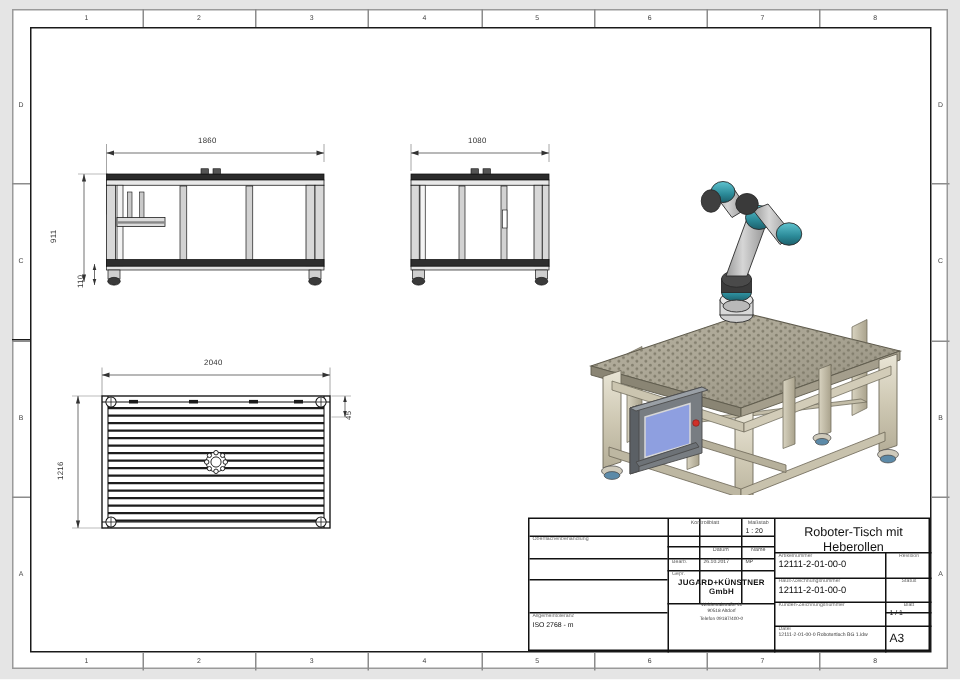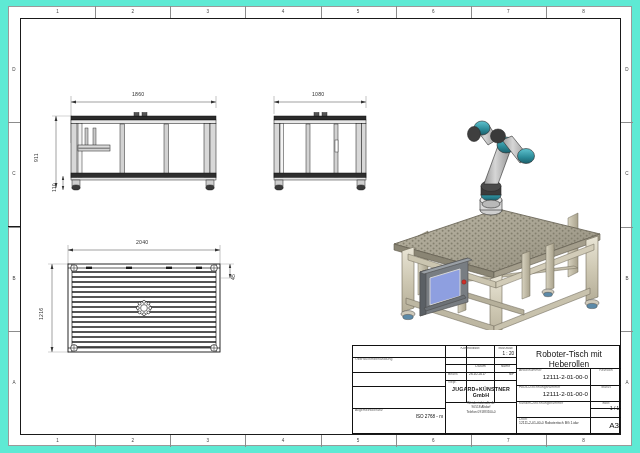--- a/index.html
+++ b/index.html
@@ -1,18 +1,18 @@
 <!DOCTYPE html>
 <html><head>
 <meta charset="utf-8">
 <style>
   html,body{margin:0;padding:0;background:#ffffff;}
   body{width:640px;height:453px;overflow:hidden;
        font-family:"Liberation Sans", sans-serif;color:#111;}
-  #page{position:relative;width:640px;height:453px;background:#5eead4;}
+  #page{position:relative;width:640px;height:453px;background:#e5e5e5;}
 
   
   .sheet-outer{position:absolute;left:8px;top:6px;width:624px;height:440px;
                border:1px solid #9a9a9a;box-sizing:border-box;background:#fff;}
   .sheet-inner{position:absolute;left:20px;top:18px;width:601px;height:417px;
                border:1.6px solid #1a1a1a;box-sizing:border-box;}
 
   
   .zone-top{position:absolute;left:20px;top:6px;width:601px;height:12px;}
   .zone-bot{position:absolute;left:20px;top:435px;width:601px;height:11px;}
@@ -32,21 +32,21 @@
   .tblock{position:absolute;left:352px;top:345px;width:268px;height:89px;
           border:1.2px solid #111;box-sizing:border-box;background:#fff;}
   .tb-line{position:absolute;background:#111;}
   .tb-cell{position:absolute;box-sizing:border-box;overflow:hidden;
            padding:0 2px;line-height:1.05;}
   .tb-lab{font-size:3.5px;color:#6a6a6a;white-space:nowrap;display:block;}
   .tb-val{font-size:6.2px;color:#111;white-space:nowrap;display:block;}
   .tb-val.sm{font-size:4.6px;}
   .tb-val.xs{font-size:3.4px;color:#333;}
   .tb-hdr{font-size:3.6px;color:#555;text-align:center;white-space:nowrap;}
-  .tb-c{text-align:right;}
+  .tb-c{text-align:left;}
   .title-main{font-size:8.4px;color:#111;text-align:center;
               line-height:1.22;padding-top:2px;font-weight:400;}
   .company{text-align:center;}
   .company .cn{font-size:5.3px;font-weight:bold;letter-spacing:.2px;}
   .company .ca{font-size:3.2px;color:#3a3a3a;line-height:1.35;}
   .fold{position:absolute;left:8px;top:226px;width:12px;height:1px;background:#1a1a1a;}
 </style>
 </head>
 <body>
 

